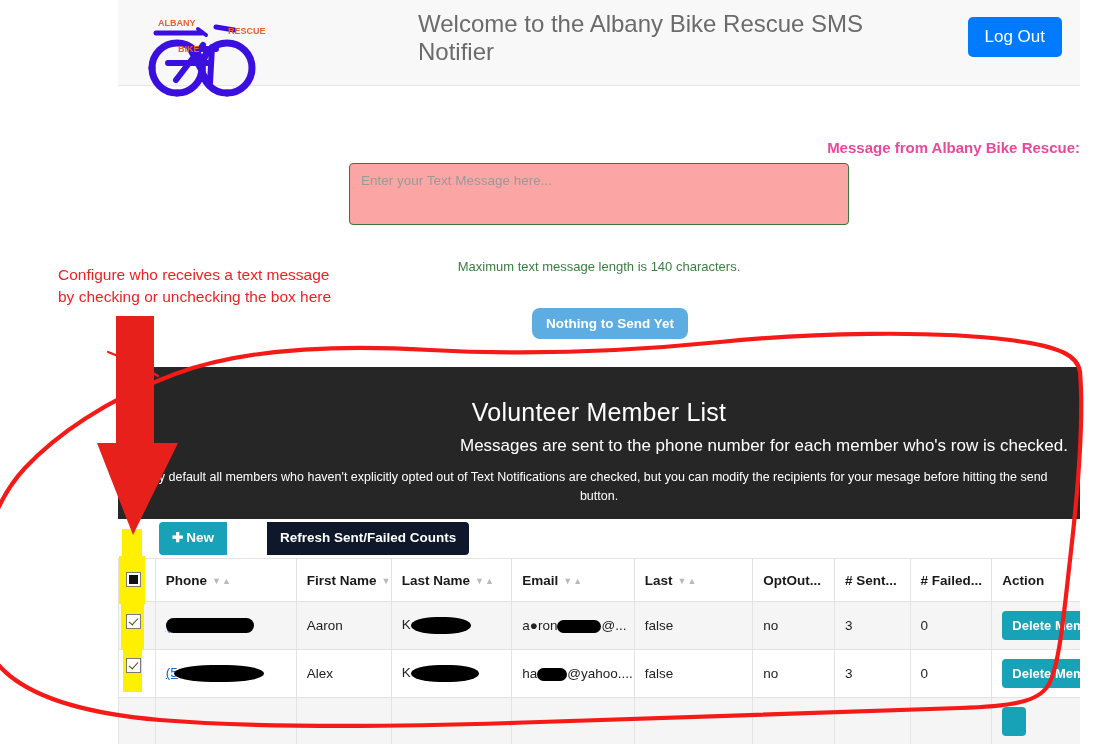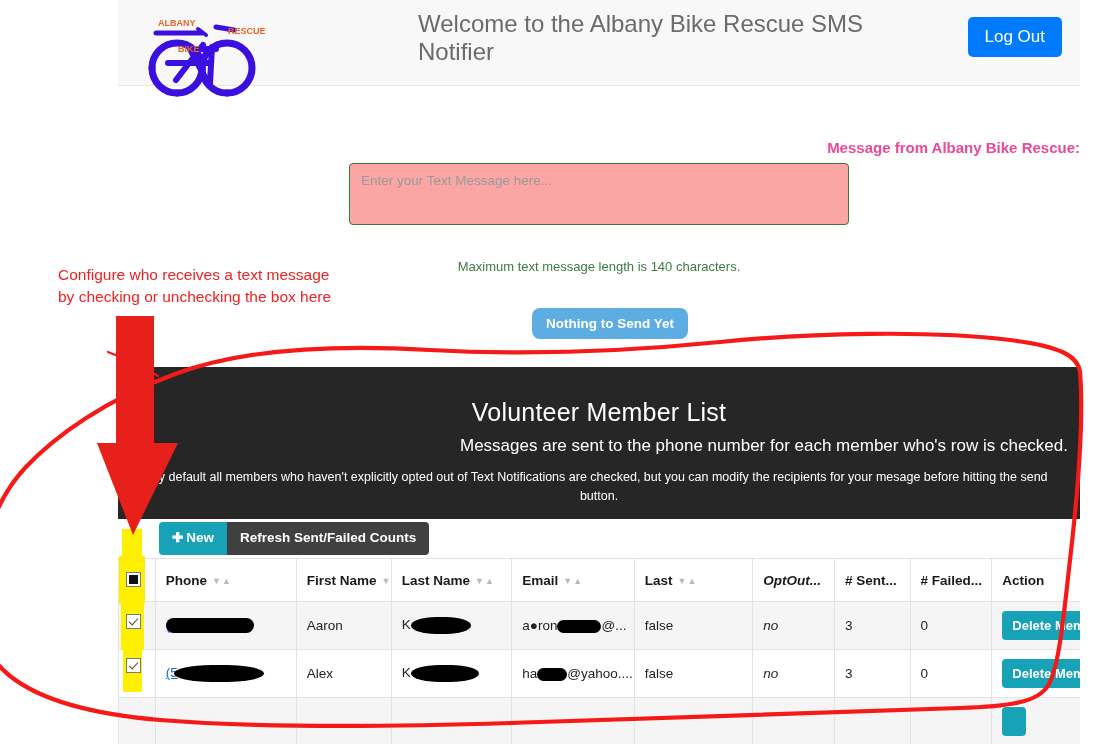--- a/index.html
+++ b/index.html
@@ -176,21 +176,21 @@
     color: #ffffff;
     font-size: 13.5px;
     font-weight: bold;
     font-family: "Liberation Sans", sans-serif;
     padding: 8px 13px;
     cursor: pointer;
     line-height: 1.25;
   }
   .btn-new     { background: #17a2b8; border-radius: 4px 0 0 4px; }
   .btn-show    { background: #0d7dfa; }
-  .btn-refresh { background: #404040; border-radius: 0 4px 4px 0; }
+  .btn-refresh { background: #0f172a; border-radius: 0 4px 4px 0; margin-left: 40px; }
   .plus-icon { font-weight: bold; margin-right: 3px; }
 
   
   .grid {
     position: absolute;
     left: 0;
     top: 558px;
     width: 962px;
     height: 186px;
     overflow: hidden;
@@ -220,21 +220,21 @@
   }
   table.member-table tr.row-odd td  { background: #f5f5f5; height: 44px; }
   table.member-table tr.row-even td { background: #ffffff; height: 44px; }
 
   .col-check { width: 36px; padding-left: 6px !important; padding-right: 6px !important; }
   .col-phone { width: 138px; }
   .col-first { width: 93px; }
   .col-last  { width: 118px; }
   .col-email { width: 120px; }
   .col-admin { width: 116px; }
-  .col-opt   { width: 80px; font-style: italic; }
+  .col-opt   { width: 80px; }
   .col-sent  { width: 74px; }
   .col-fail  { width: 80px; }
   .col-act   { width: 123px; }
 
   .sort-arrows {
     display: inline-block;
     margin-left: 5px;
     color: #b9b9b9;
     font-size: 9px;
     letter-spacing: 1px;

